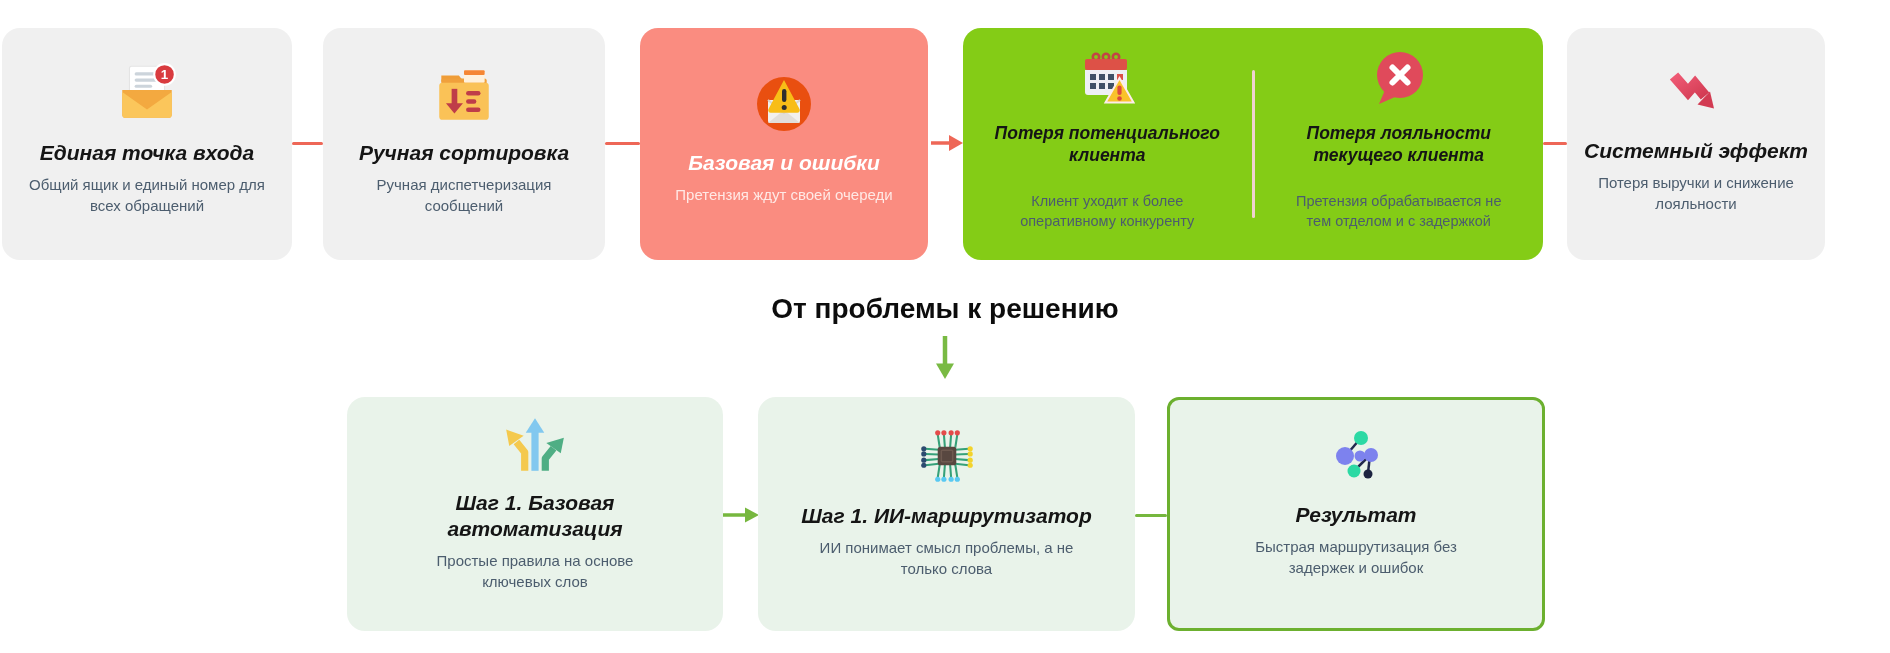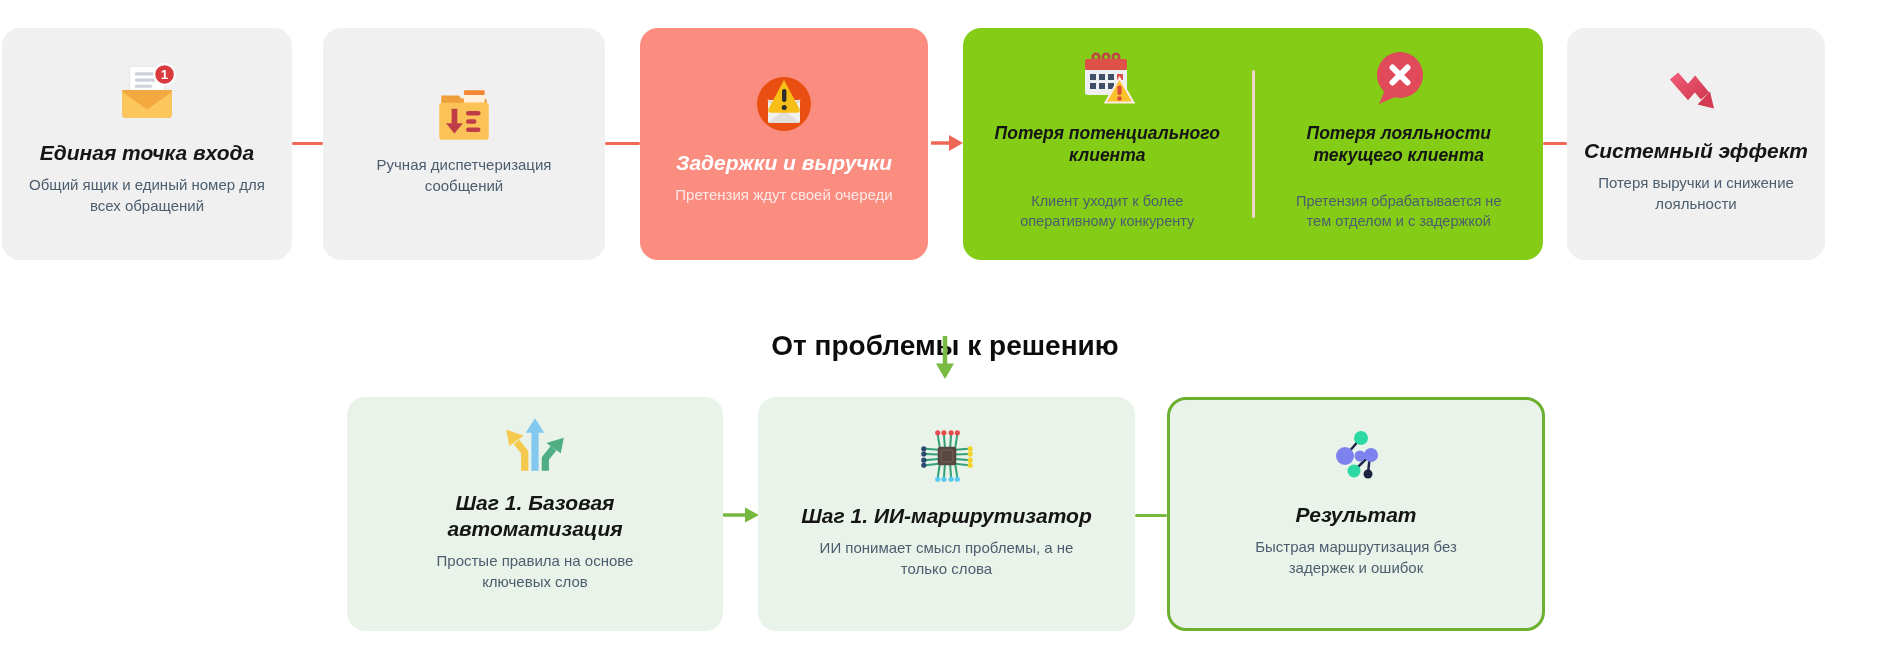--- a/index.html
+++ b/index.html
@@ -7,21 +7,21 @@
     width:1890px;height:653px;background:#ffffff;position:relative;overflow:hidden;
     font-family:"Liberation Sans",sans-serif;
   }
   .card{
     position:absolute;border-radius:18px;display:flex;flex-direction:column;
     align-items:center;justify-content:center;text-align:center;box-sizing:border-box;
   }
   .card.gray{background:#f0f0f0;}
   .card.salmon{background:#fa8c80;}
   .card.pale-green{background:#e9f3ea;}
-  .card.outlined{border:3px solid #6cb02f;border-radius:19px;}
+  .card.outlined{border:3px solid #6cb02f;border-radius:12px;}
   .top-card{padding-bottom:10px;}
   .bottom-card{padding-bottom:26px;}
   .card-title{
     font-weight:bold;font-size:21px;color:#151515;line-height:1.25;
     white-space:pre-line;margin-top:14px;font-style:italic;
   }
   .card-sub{
     font-size:15px;color:#4c5d6e;line-height:1.38;white-space:pre-line;margin-top:9px;
   }
   .salmon .card-title{color:#ffffff;}
@@ -38,21 +38,21 @@
   .pink-item .card-sub{font-size:14.5px;margin-top:24px;}
   .pink-divider{width:3px;background:#f0d2d0;align-self:center;height:148px;border-radius:2px;}
   .conn{position:absolute;height:3px;background:#ee6757;border-radius:2px;}
   .conn.green{background:#76b73e;}
   .top-label{
     position:absolute;left:963px;top:1px;width:580px;text-align:center;
     font-size:15.5px;color:#5a6b7c;margin-top:26px;
   }
   .mid-title{
     position:absolute;left:0;top:293px;width:1890px;text-align:center;
-    font-size:28px;font-weight:bold;color:#0c0c0c;margin-top:37px;
+    font-size:28px;font-weight:bold;color:#0c0c0c;
   }
   svg{display:block;}
   .abs{position:absolute;}
 </style>
 </head>
 <body>
 
 <div class="top-label">Последствия для бизнеса</div>
 
 <div class="card gray top-card" style="left:2px;top:28px;width:290px;height:232px">
@@ -79,37 +79,38 @@
     <rect x="10" y="15" width="44" height="12" rx="2" fill="#f0a03c"></rect>
     <rect x="32" y="7" width="20" height="12" rx="1" fill="#fff1dc"></rect>
     <rect x="32" y="7" width="20" height="4.5" rx="1" fill="#f58634"></rect>
     <rect x="8" y="19" width="48" height="36" rx="3" fill="#fac257"></rect>
     <rect x="20" y="25" width="5.5" height="16" fill="#bf3d49"></rect>
     <path d="M14.5 39 h16.5 L22.7 49 Z" fill="#bf3d49"></path>
     <rect x="34" y="27" width="14" height="4.5" rx="2.2" fill="#bf3d49"></rect>
     <rect x="34" y="35" width="10" height="4.5" rx="2.2" fill="#bf3d49"></rect>
     <rect x="34" y="43" width="14" height="4.5" rx="2.2" fill="#bf3d49"></rect>
   </svg>
+  <div class="card-title">Ручная сортировка</div>
   <div class="card-sub">Ручная диспетчеризация
 сообщений</div>
 </div>
 
 <div class="conn" style="left:605px;top:142px;width:35px"></div>
 
 <div class="card salmon top-card" style="left:640px;top:28px;width:288px;height:232px">
   <svg width="64" height="64" viewBox="0 0 64 64">
     <circle cx="32" cy="32" r="27" fill="#e94f10"></circle>
     <rect x="16" y="28" width="32" height="23" rx="2" fill="#f2f0ee"></rect>
     <path d="M16 51 L32 38 L48 51 Z" fill="#e2ded9"></path>
     <path d="M16 28 L32 41 L48 28" fill="none" stroke="#d8d4d0" stroke-width="2"></path>
     <path d="M32 8 L47.5 37 a2.5 2.5 0 0 1 -2.2 3.7 H18.7 a2.5 2.5 0 0 1 -2.2 -3.7 Z" fill="#f8bd17"></path>
     <rect x="30" y="17" width="4.4" height="13" rx="2.2" fill="#2e2e2e"></rect>
     <circle cx="32.2" cy="35.5" r="2.5" fill="#2e2e2e"></circle>
   </svg>
-  <div class="card-title">Задержки и выручки</div>
+  <div class="card-title">Базовая и ошибки</div>
   <div class="card-sub">Претензия ждут своей очереди</div>
 </div>
 
 <svg class="abs" style="left:931px;top:132px" width="32" height="22" viewBox="0 0 32 22">
   <path d="M0 11 H20" stroke="#ee6757" stroke-width="3.5"></path>
   <path d="M32 11 L18 3 V19 Z" fill="#ee6757"></path>
 </svg>
 
 <div class="pink-box" style="left:963px;top:28px;width:580px;height:232px">
   <div class="pink-item">

